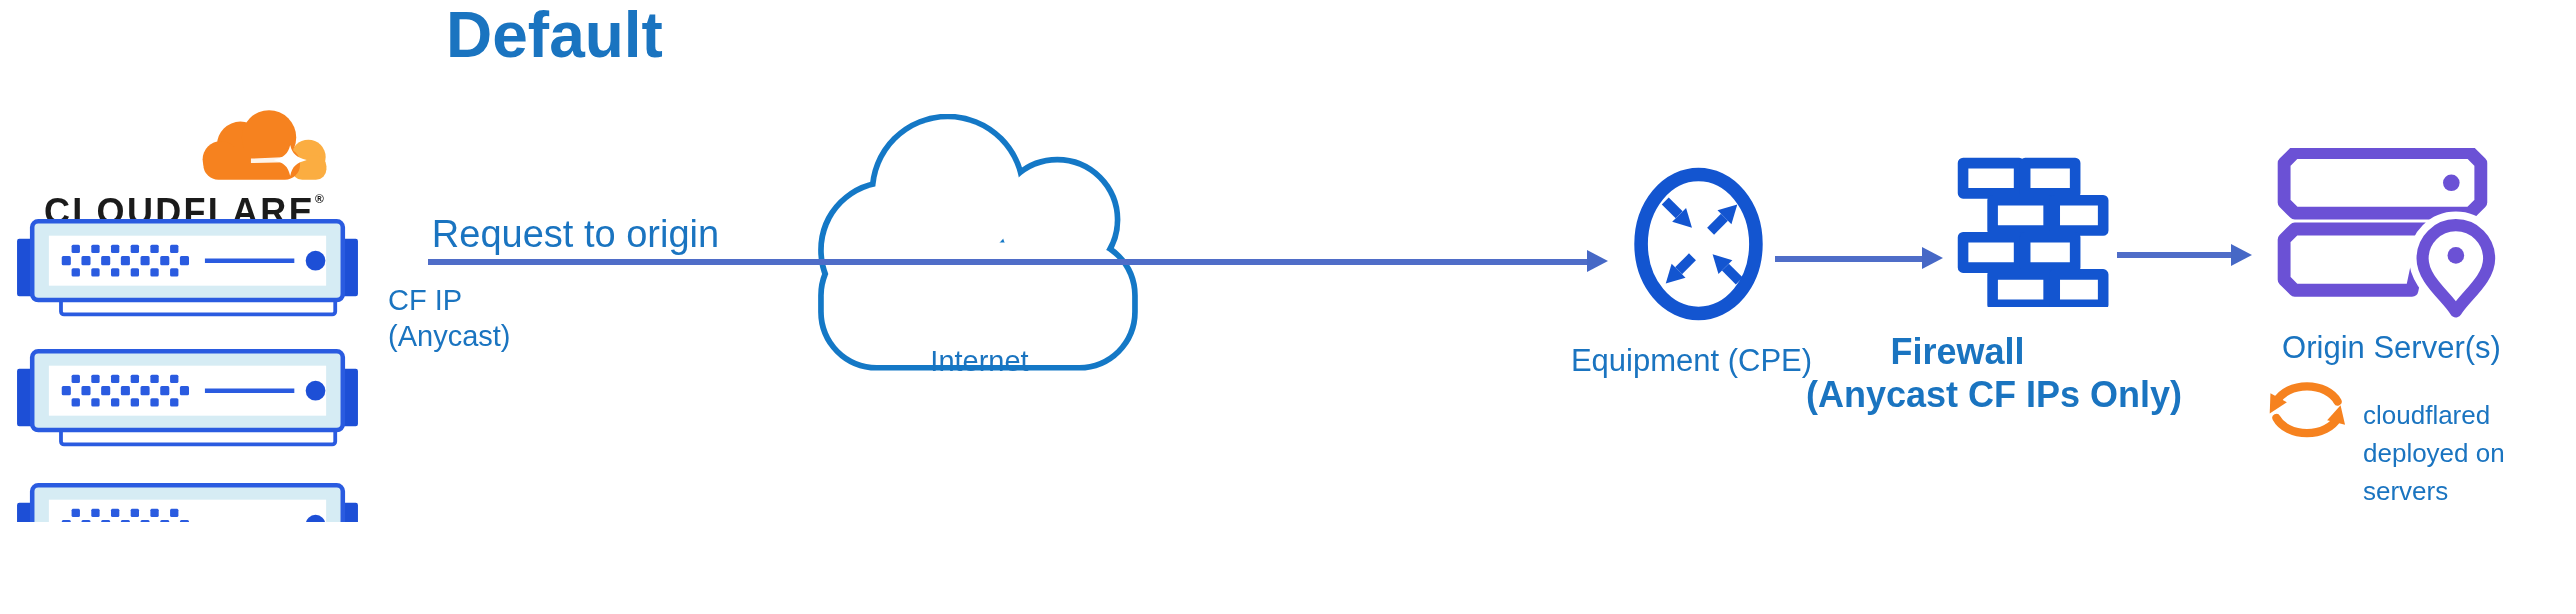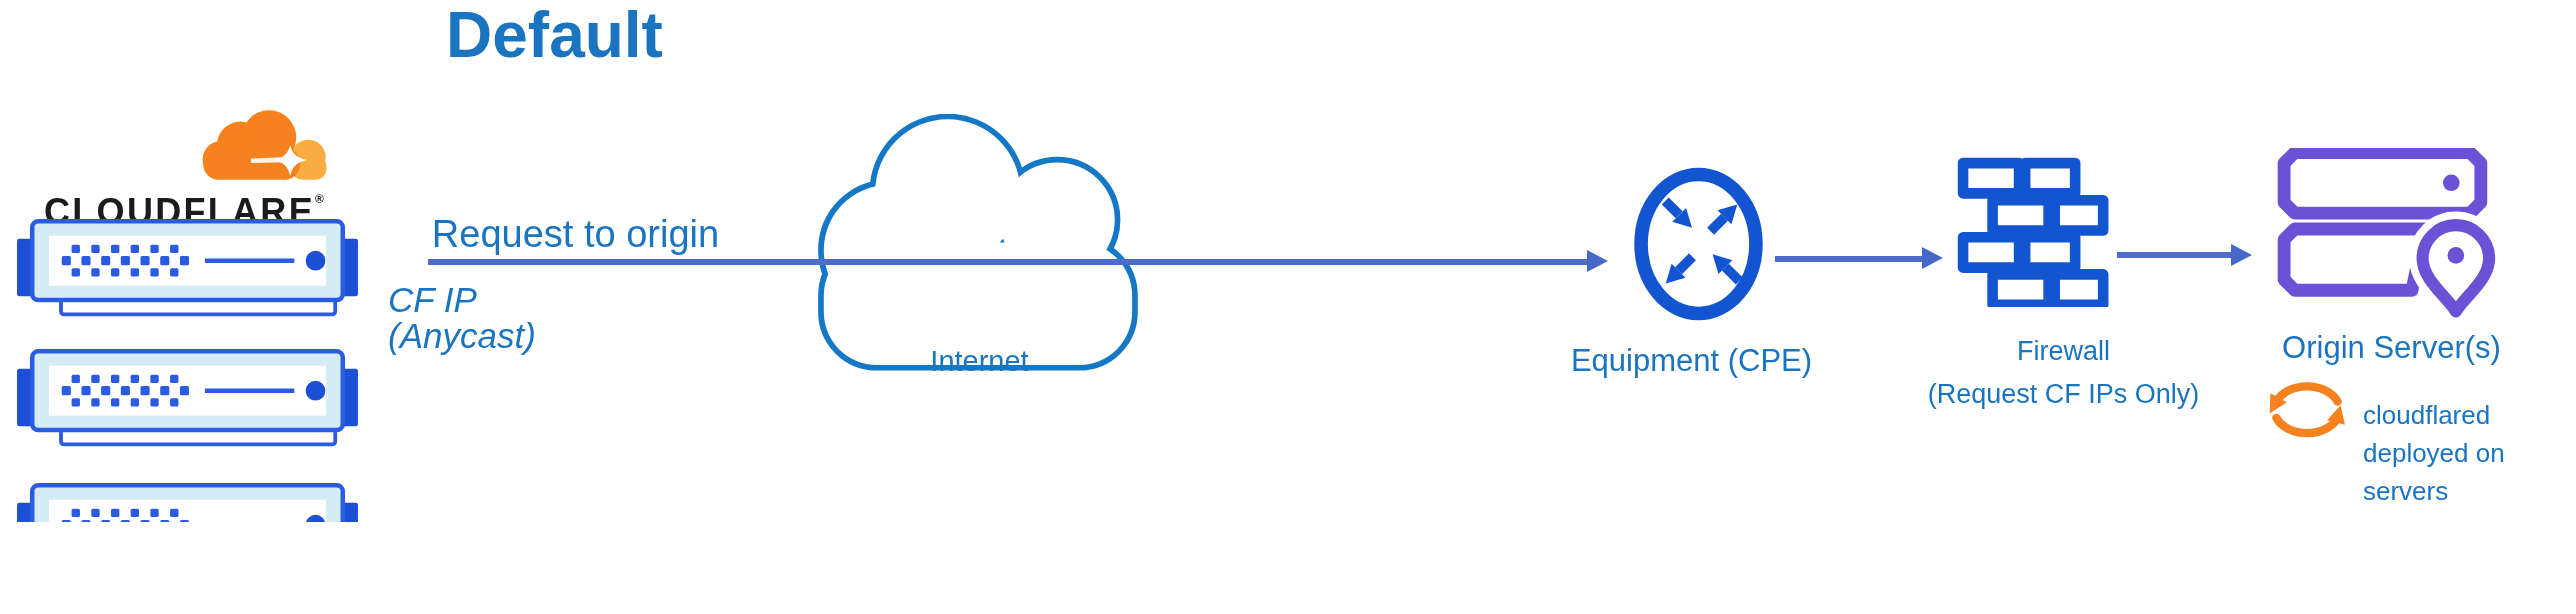--- a/index.html
+++ b/index.html
@@ -31,24 +31,24 @@
   #wordmark sup{font-size:12px;vertical-align:21px;letter-spacing:0;}
   
   .edge-line{height:6px;background:#4f6dc8;}
   .edge-head{
     width:0;height:0;
     border-top:11.4px solid transparent;
     border-bottom:11.4px solid transparent;
     border-left:21px solid #4668c6;
   }
   #request-label{left:428px;top:215px;width:295px;font-size:38px;}
-  #cfip-label{left:388px;top:282px;font-size:35px;line-height:36px;font-style:italic;}
+  #cfip-label{left:388px;top:282px;font-size:29px;line-height:36px;}
   #internet-label{left:870px;top:306px;width:219px;font-size:29px;margin-top:36px;}
   #cpe-label{left:1540px;top:342px;width:303px;font-size:31px;line-height:38px;}
-  #firewall-label{left:1912px;top:330px;width:303px;font-size:27px;line-height:43px;}
+  #firewall-label{left:1806px;top:330px;width:303px;font-size:36px;line-height:43px;font-weight:bold;}
   #origin-label{left:2240px;top:329px;width:303px;font-size:31px;}
   #cloudflared-note{left:2363px;top:396px;font-size:26px;line-height:38px;}
 </style>
 </head>
 <body>
 
 <div id="stage">
 
   <div class="abs" id="title">Default</div>
 
@@ -175,21 +175,21 @@
       <rect x="129" y="57" width="64" height="40"></rect>
       <rect x="8" y="106" width="74" height="40"></rect>
       <rect x="90" y="106" width="66" height="40"></rect>
       <rect x="47" y="155" width="74" height="40"></rect>
       <rect x="129" y="155" width="64" height="40"></rect>
     </g>
   </svg>
 
   <div class="abs lbl center" id="firewall-label">
     <div>Firewall</div>
-    <div>(Request CF IPs Only)</div>
+    <div>(Anycast CF IPs Only)</div>
   </div>
 
   <div class="abs edge-line" style="left:2117px;top:252px;width:114px;"></div>
   <div class="abs edge-head" style="left:2231px;top:244px;"></div>
 
   <svg class="abs" style="left:2272px;top:148px;" width="227" height="174" viewBox="0 0 300 230">
     <g fill="#ffffff" stroke="#6b51d5" stroke-width="17" stroke-linejoin="round">
       <path d="M30 6 L262 6 L276 20 L276 72 L262 86 L30 86 L16 72 L16 20 Z"></path>
       <path d="M30 107 L202 107 L185 188 L30 188 L16 174 L16 121 Z"></path>
     </g>

